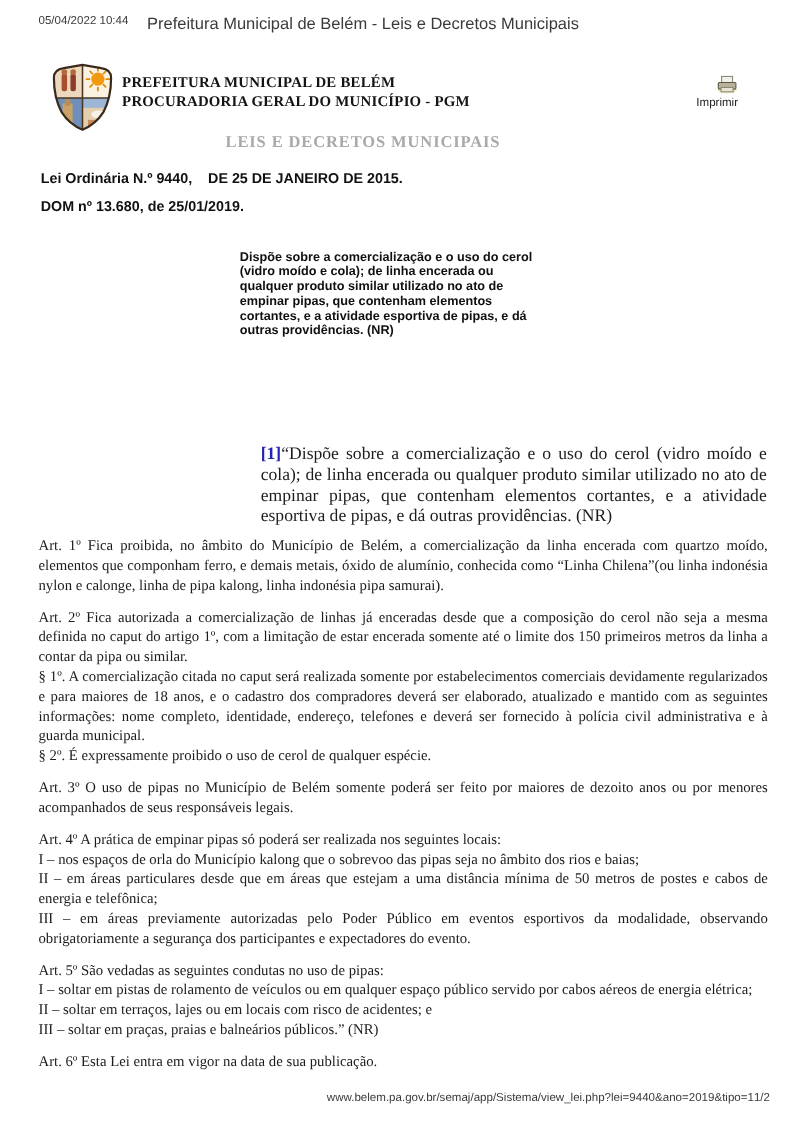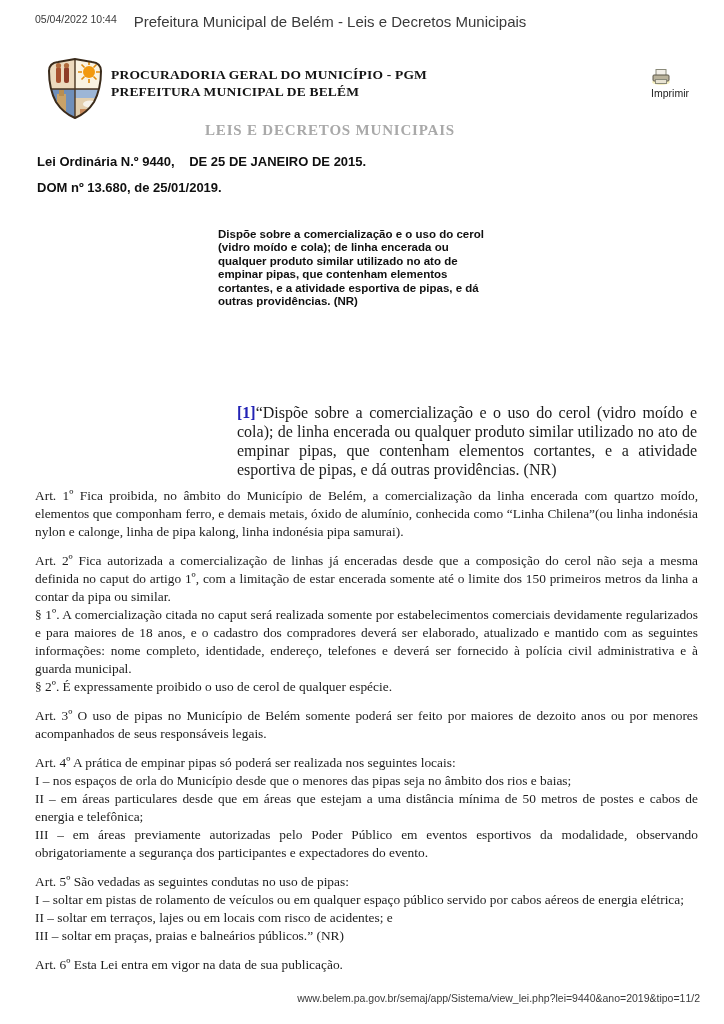--- a/index.html
+++ b/index.html
@@ -38,21 +38,21 @@
   
   .logo{position:absolute;left:44px;top:57px;width:62px;height:63px;}
   .org{
     position:absolute;left:111px;top:66px;
     font-family:"Liberation Serif", serif;
     font-weight:bold;font-size:13.5px;line-height:17px;
     color:#141414;letter-spacing:.2px;white-space:nowrap;
   }
   .print-btn{
     position:absolute;left:633px;top:68px;width:56px;
-    text-align:right;cursor:pointer;
+    text-align:left;cursor:pointer;
   }
   .print-btn svg{display:block;margin:0 auto;}
   .print-btn .lbl{
     font-family:"Liberation Sans", sans-serif;
     font-size:10.5px;color:#222;margin-top:1px;
   }
   .section-heading{
     position:absolute;left:0;top:122px;width:660px;
     text-align:center;
     font-family:"Liberation Serif", serif;
@@ -136,22 +136,22 @@
         <ellipse cx="46" cy="47" rx="7" ry="3.6" fill="#f6f2ea"></ellipse>
         <rect x="36" y="52" width="22" height="6" fill="#c98a5b"></rect>
 
         <line x1="31" y1="0" x2="31" y2="63" stroke="#4a3420" stroke-width="1.4"></line>
         <line x1="0" y1="32" x2="62" y2="32" stroke="#4a3420" stroke-width="1.4"></line>
       </g>
       <path d="M31 2 L14 5 Q5 6 5 14 Q5 32 12 45 Q19 56 31 61 Q43 56 50 45 Q57 32 57 14 Q57 6 48 5 Z" fill="none" stroke="#3a2a1a" stroke-width="2"></path>
     </svg>
   </span>
   <div class="org">
+    <div>PREFEITURA MUNICIPAL DE BELÉM</div>
     <div>PROCURADORIA GERAL DO MUNICÍPIO - PGM</div>
-    <div>PREFEITURA MUNICIPAL DE BELÉM</div>
   </div>
 
   <span class="print-btn">
     <svg width="22" height="18" viewBox="0 0 22 18">
       <ellipse cx="11" cy="14" rx="9" ry="3" fill="#f6efbe"></ellipse>
       <rect x="6" y="1.5" width="10" height="7" fill="#f2efe8" stroke="#8a8a7a" stroke-width="1"></rect>
       <rect x="3" y="7" width="16" height="6" rx="1" fill="#b9b29b" stroke="#5c5748" stroke-width="1"></rect>
       <rect x="5.5" y="11.5" width="11" height="4" fill="#e8e3d2" stroke="#8a8a7a" stroke-width="1"></rect>
     </svg>
     <div class="lbl">Imprimir</div>
@@ -173,21 +173,21 @@
     <div class="block">
       <div class="seg">Art. 2º Fica autorizada a comercialização de linhas já enceradas desde que a composição do cerol não seja a mesma definida no caput do artigo 1º, com a limitação de estar encerada somente até o limite dos 150 primeiros metros da linha a contar da pipa ou similar.</div>
       <div class="seg">§ 1º. A comercialização citada no caput será realizada somente por estabelecimentos comerciais devidamente regularizados e para maiores de 18 anos, e o cadastro dos compradores deverá ser elaborado, atualizado e mantido com as seguintes informações: nome completo, identidade, endereço, telefones e deverá ser fornecido à polícia civil administrativa e à guarda municipal.</div>
       <div class="seg">§ 2º. É expressamente proibido o uso de cerol de qualquer espécie.</div>
     </div>
     <div class="block">
       <div class="seg">Art. 3º O uso de pipas no Município de Belém somente poderá ser feito por maiores de dezoito anos ou por menores acompanhados de seus responsáveis legais.</div>
     </div>
     <div class="block">
       <div class="seg">Art. 4º A prática de empinar pipas só poderá ser realizada nos seguintes locais:</div>
-      <div class="seg">I – nos espaços de orla do Município desde que o menores das pipas seja no âmbito dos rios e baias;</div>
+      <div class="seg">I – nos espaços de orla do Município kalong que o sobrevoo das pipas seja no âmbito dos rios e baias;</div>
       <div class="seg">II – em áreas particulares desde que em áreas que estejam a uma distância mínima de 50 metros de postes e cabos de energia e telefônica;</div>
       <div class="seg">III – em áreas previamente autorizadas pelo Poder Público em eventos esportivos da modalidade, observando obrigatoriamente a segurança dos participantes e expectadores do evento.</div>
     </div>
     <div class="block">
       <div class="seg">Art. 5º São vedadas as seguintes condutas no uso de pipas:</div>
       <div class="seg">I – soltar em pistas de rolamento de veículos ou em qualquer espaço público servido por cabos aéreos de energia elétrica;</div>
       <div class="seg">II – soltar em terraços, lajes ou em locais com risco de acidentes; e</div>
       <div class="seg">III – soltar em praças, praias e balneários públicos.” (NR)</div>
     </div>
     <div class="block">

